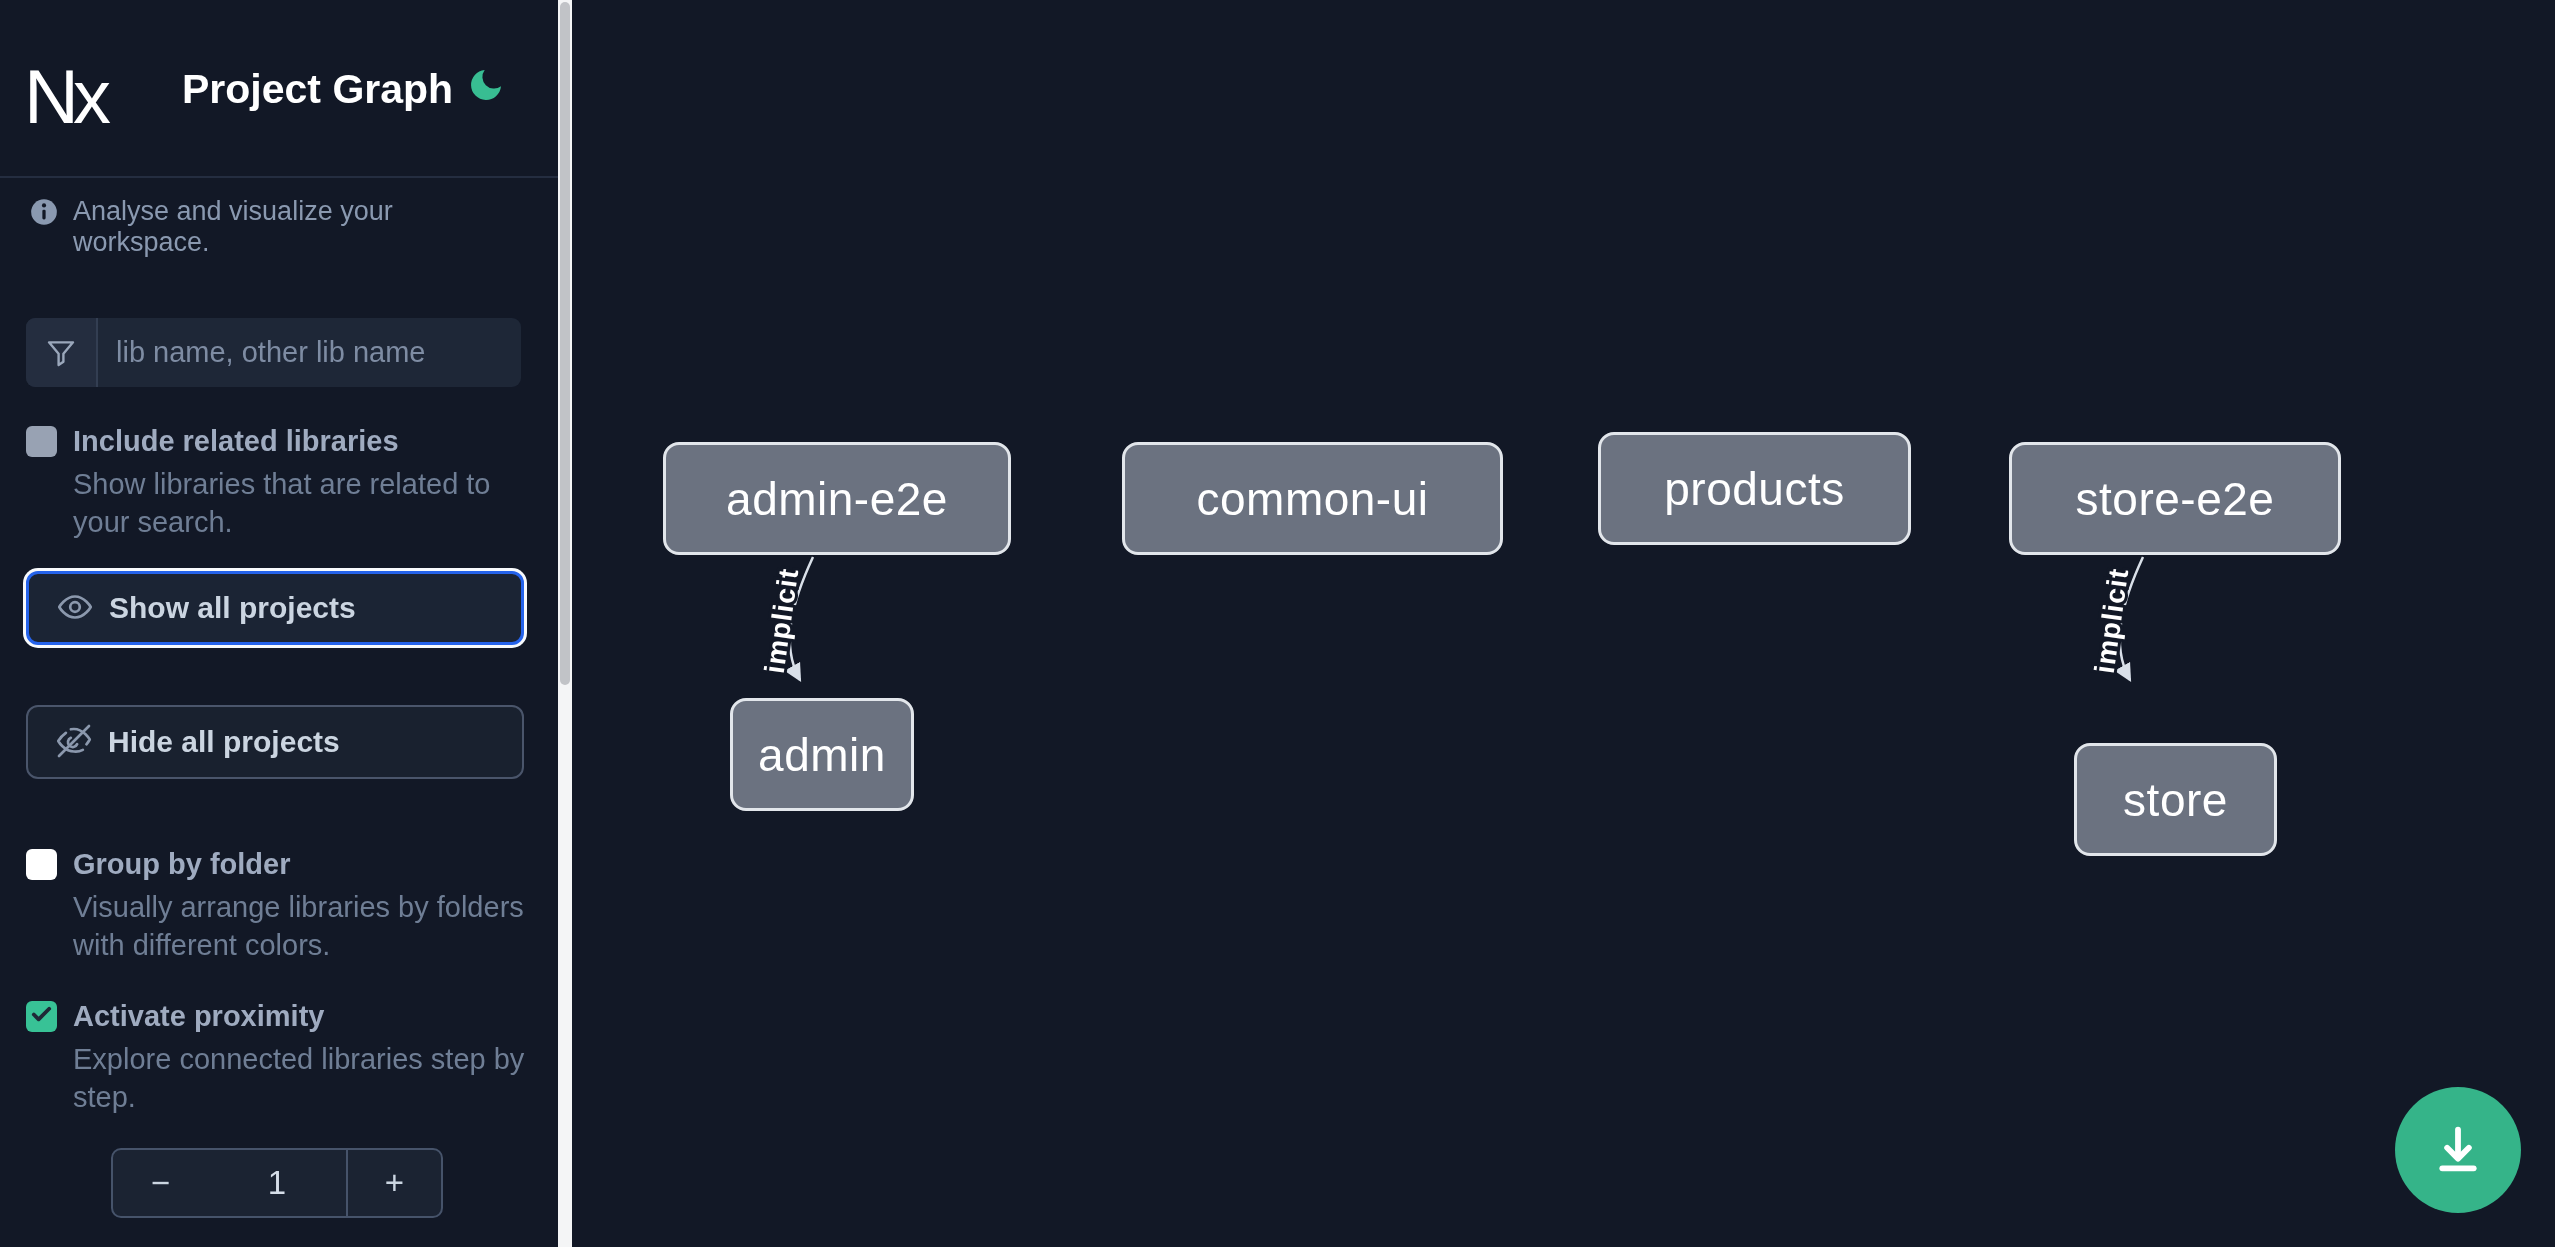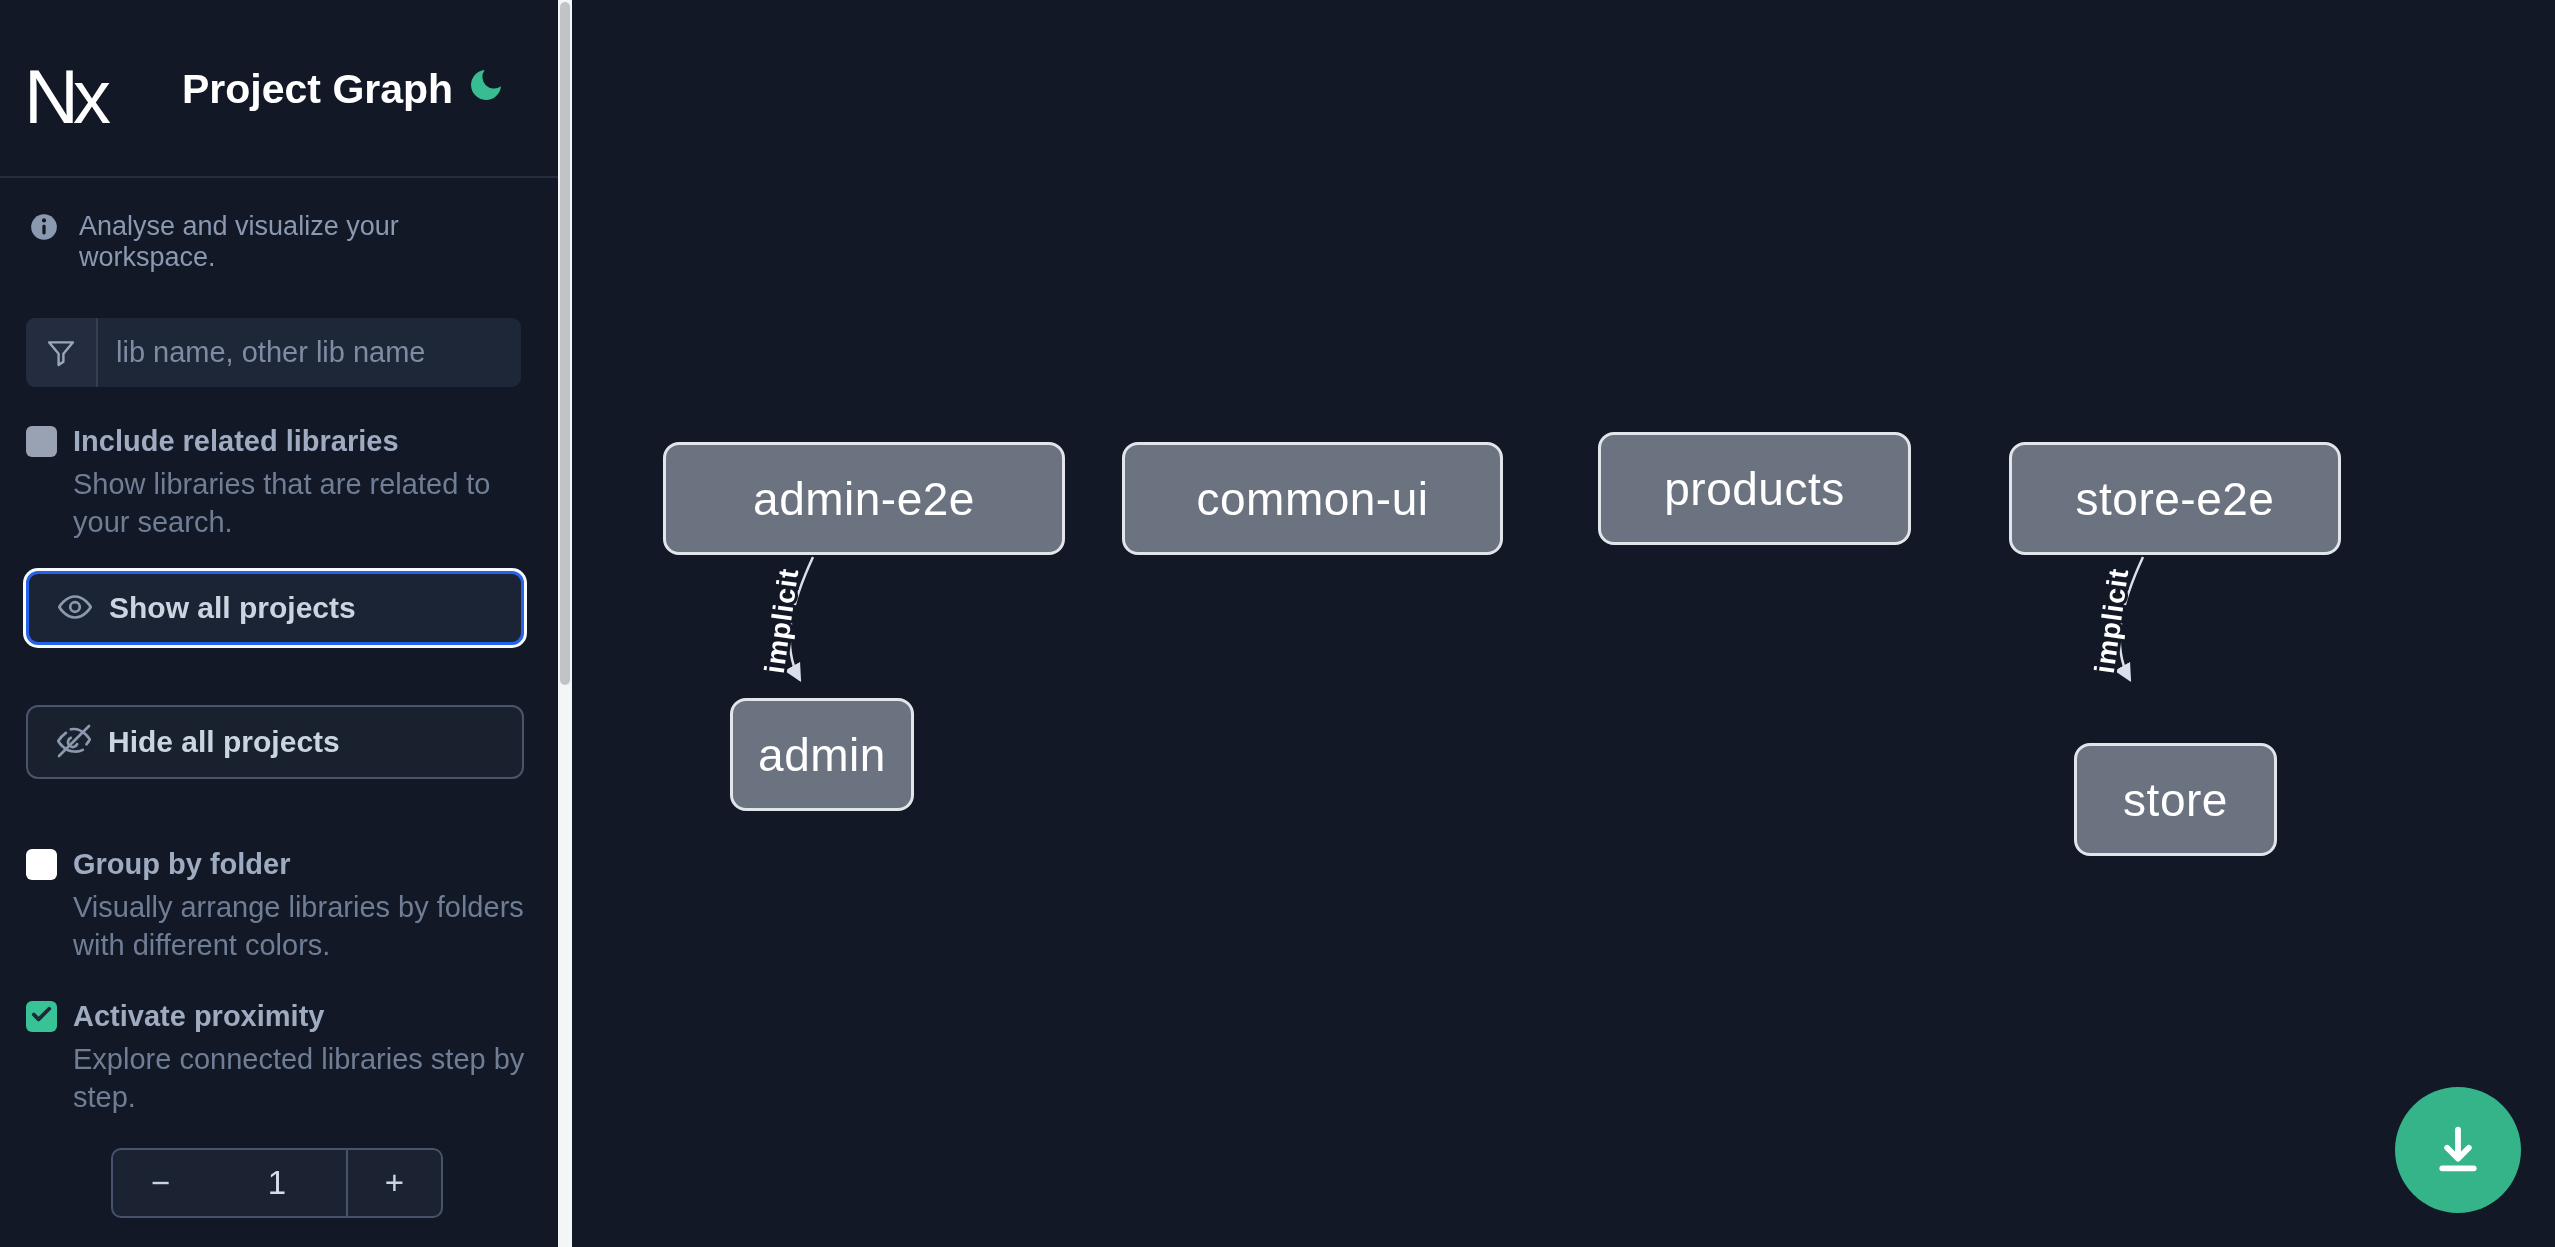--- a/index.html
+++ b/index.html
@@ -16,21 +16,21 @@
   .sidebar { position:absolute; left:0; top:0; width:558px; height:1247px; background:#121826; }
 
   .logo { position:absolute; left:24px; top:52px; width:120px; height:90px;
           color:#fff; font-weight:400; font-size:76px; letter-spacing:-6px; line-height:90px; }
   .app-title { position:absolute; left:182px; top:66px; font-size:41px; font-weight:700; color:#FFFFFF; }
   .theme-btn { position:absolute; left:462px; top:62px; width:48px; height:48px; background:none; border:none; cursor:pointer; }
   .theme-btn svg { width:40px; height:40px; color:#38BD92; }
 
   .header-divider { position:absolute; left:0; top:176px; width:558px; height:2px; background:#242D40; }
 
-  .info-row { position:absolute; left:30px; top:211px; width:500px; display:flex; align-items:flex-start;gap:6px; }
+  .info-row { position:absolute; left:30px; top:196px; width:500px; display:flex; align-items:flex-start; }
   .info-icon { width:28px; height:28px; flex:0 0 28px; margin-top:2px; }
   .info-text { margin-left:15px; font-size:27px; color:#8A99B0; }
 
   .search-box { position:absolute; left:26px; top:318px; width:495px; height:69px;
                 display:flex; border-radius:9px; overflow:hidden; background:#1E2737; }
   .search-icon-cell { width:72px; display:flex; align-items:center; justify-content:center;
                       background:#242D3F; border-right:2px solid #333E52; }
   .search-icon-cell svg { width:32px; height:32px; color:#9AA7BB; }
   .search-input { flex:1; background:transparent; border:none; outline:none; padding:16px 18px;
                   font-family:"Liberation Sans", sans-serif; font-size:29px; color:#CBD5E1; }
@@ -180,21 +180,21 @@
       <marker id="arrow" viewBox="0 0 10 8" refX="7" refY="4" markerWidth="9" markerHeight="8" orient="auto">
         <path d="M0,0 L8,4 L0,8 z" fill="#D9E0E9"></path>
       </marker>
     </defs>
     <path d="M 241 557 C 222 598 207 643 228 680" fill="none" stroke="#D9E0E9" stroke-width="2.5" marker-end="url(#arrow)"></path>
     <path d="M 1571 557 C 1552 598 1537 643 1558 680" fill="none" stroke="#D9E0E9" stroke-width="2.5" marker-end="url(#arrow)"></path>
     <text class="edge-label-text" transform="translate(219,622) rotate(-82)" text-anchor="middle">implicit</text>
     <text class="edge-label-text" transform="translate(1549,622) rotate(-82)" text-anchor="middle">implicit</text>
   </svg>
 
-  <div class="node" style="left:91px;  top:442px; width:402px;">admin-e2e</div>
+  <div class="node" style="left:91px;  top:442px; width:348px;">admin-e2e</div>
   <div class="node" style="left:550px; top:442px; width:381px;">common-ui</div>
   <div class="node" style="left:1026px;top:432px; width:313px;">products</div>
   <div class="node" style="left:1437px;top:442px; width:332px;">store-e2e</div>
   <div class="node" style="left:158px; top:698px; width:184px;">admin</div>
   <div class="node" style="left:1502px;top:698px; width:203px;margin-top:45px;">store</div>
 </div>
 
 <button class="fab">
   <span>
     <svg viewBox="0 0 24 24" fill="none" stroke="currentColor" stroke-width="2.4" stroke-linecap="round" stroke-linejoin="round" width="58" height="58">

